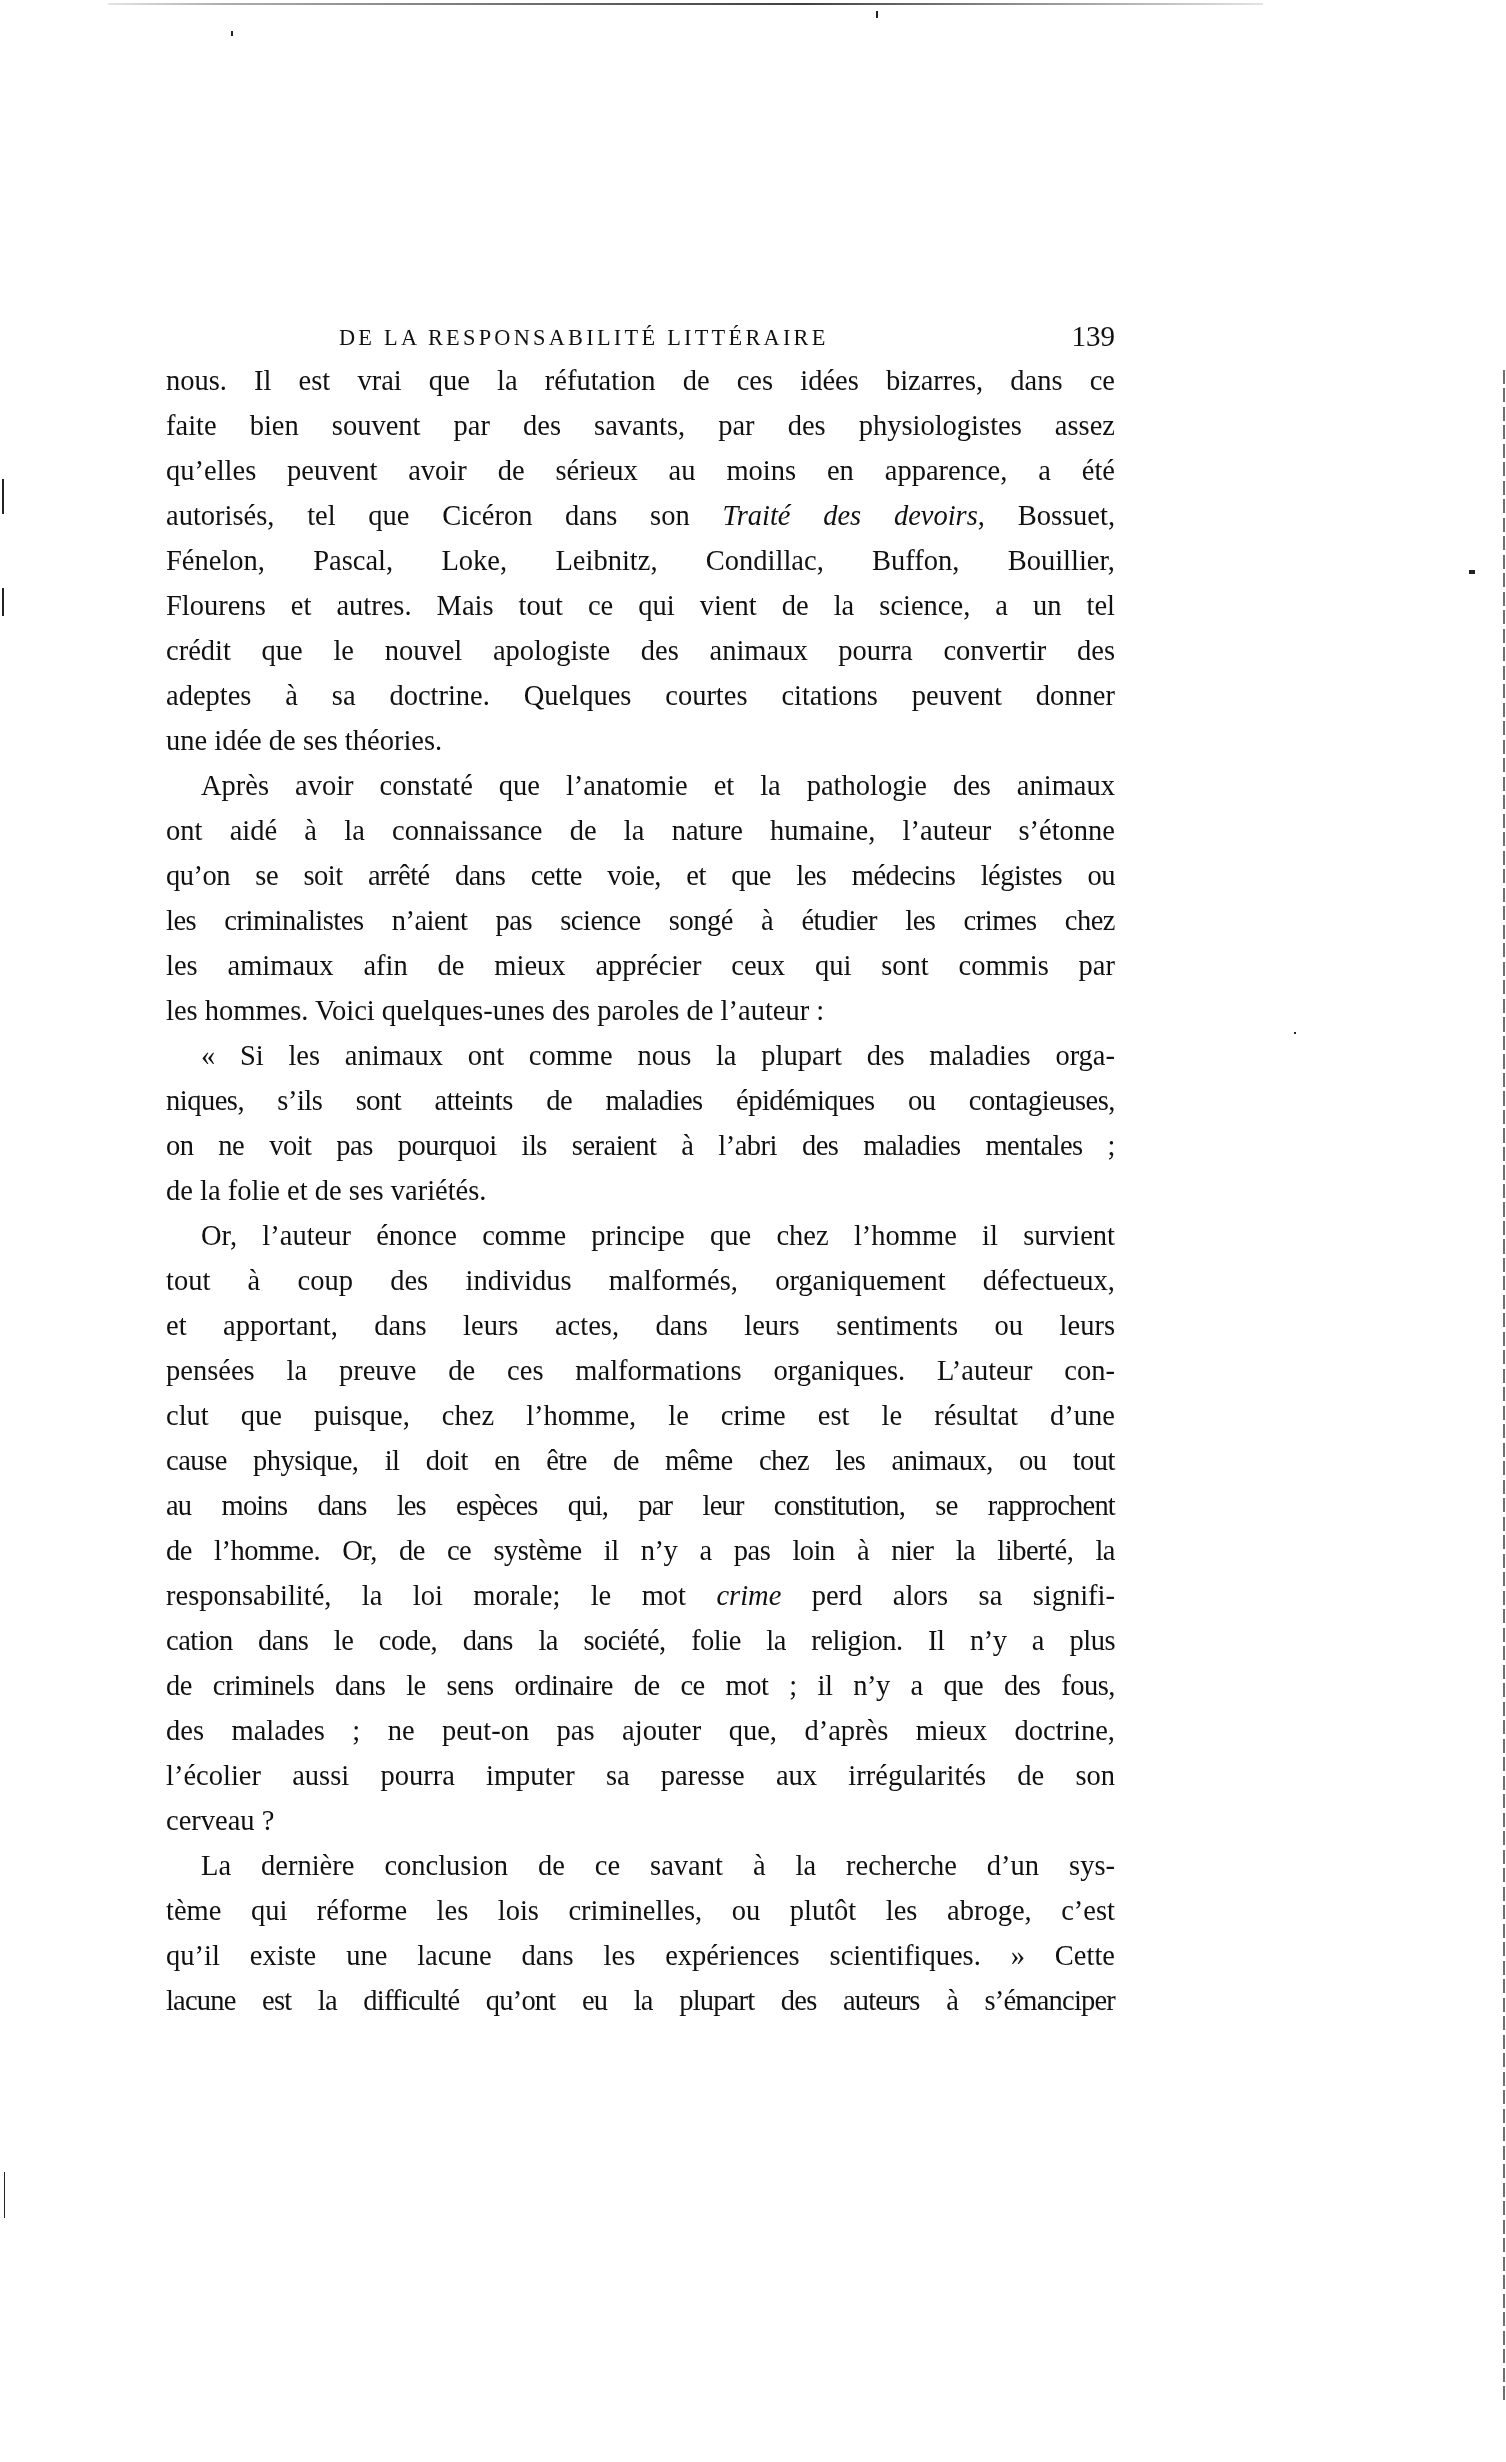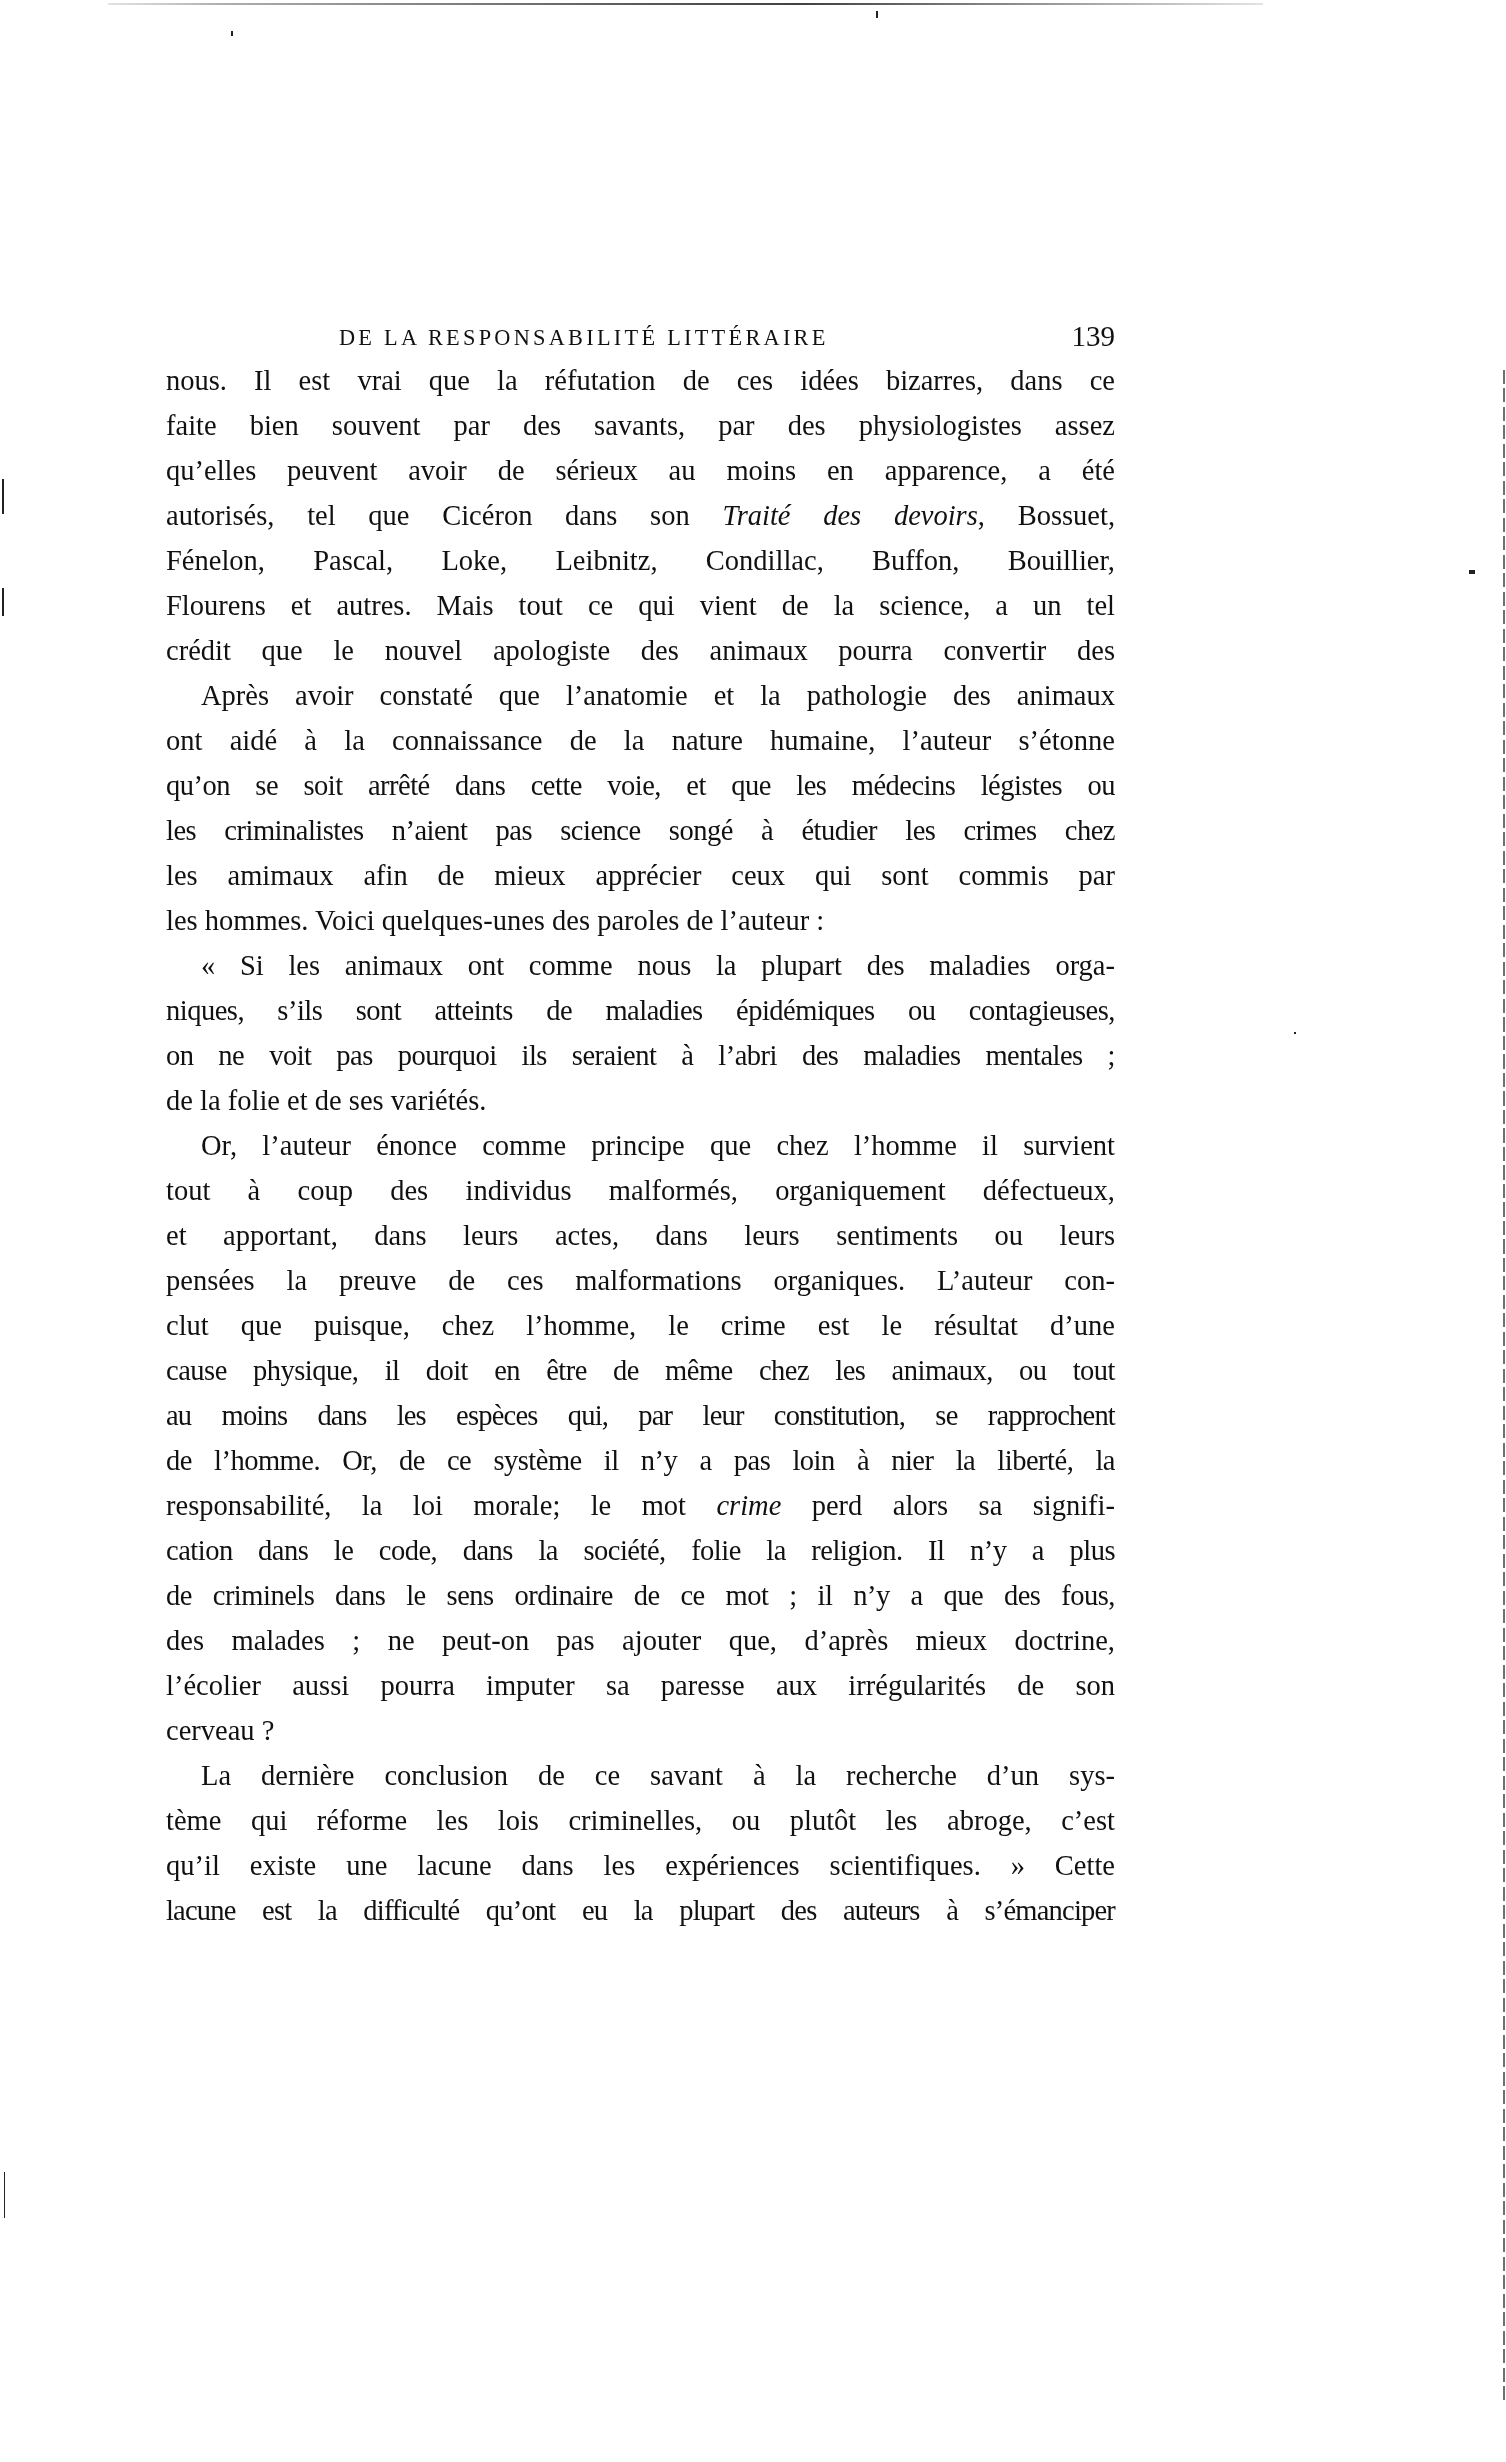--- a/index.html
+++ b/index.html
@@ -112,20 +112,22 @@
 <main class="text-block">
 
   <section>
     <span class="line">nous. Il est vrai que la réfutation de ces idées bizarres, dans ce</span>
     <span class="line">faite bien souvent par des savants, par des physiologistes assez</span>
     <span class="line">qu’elles peuvent avoir de sérieux au moins en apparence, a été</span>
     <span class="line"><span>autorisés, tel que Cicéron dans son</span> <em>Traité des devoirs</em><span>, Bossuet,</span></span>
     <span class="line">Fénelon, Pascal, Loke, Leibnitz, Condillac, Buffon, Bouillier,</span>
     <span class="line">Flourens et autres. Mais tout ce qui vient de la science, a un tel</span>
     <span class="line">crédit que le nouvel apologiste des animaux pourra convertir des</span>
+    <span class="line">adeptes à sa doctrine. Quelques courtes citations peuvent donner</span>
+    <span class="line last">une idée de ses théories.</span>
   </section>
 
   <section>
     <span class="line indent">Après avoir constaté que l’anatomie et la pathologie des animaux</span>
     <span class="line">ont aidé à la connaissance de la nature humaine, l’auteur s’étonne</span>
     <span class="line squeeze">qu’on se soit arrêté dans cette voie, et que les médecins légistes ou</span>
     <span class="line squeeze">les criminalistes n’aient pas science songé à étudier les crimes chez</span>
     <span class="line">les amimaux afin de mieux apprécier ceux qui sont commis par</span>
     <span class="line last">les hommes. Voici quelques-unes des paroles de l’auteur :</span>
   </section>

